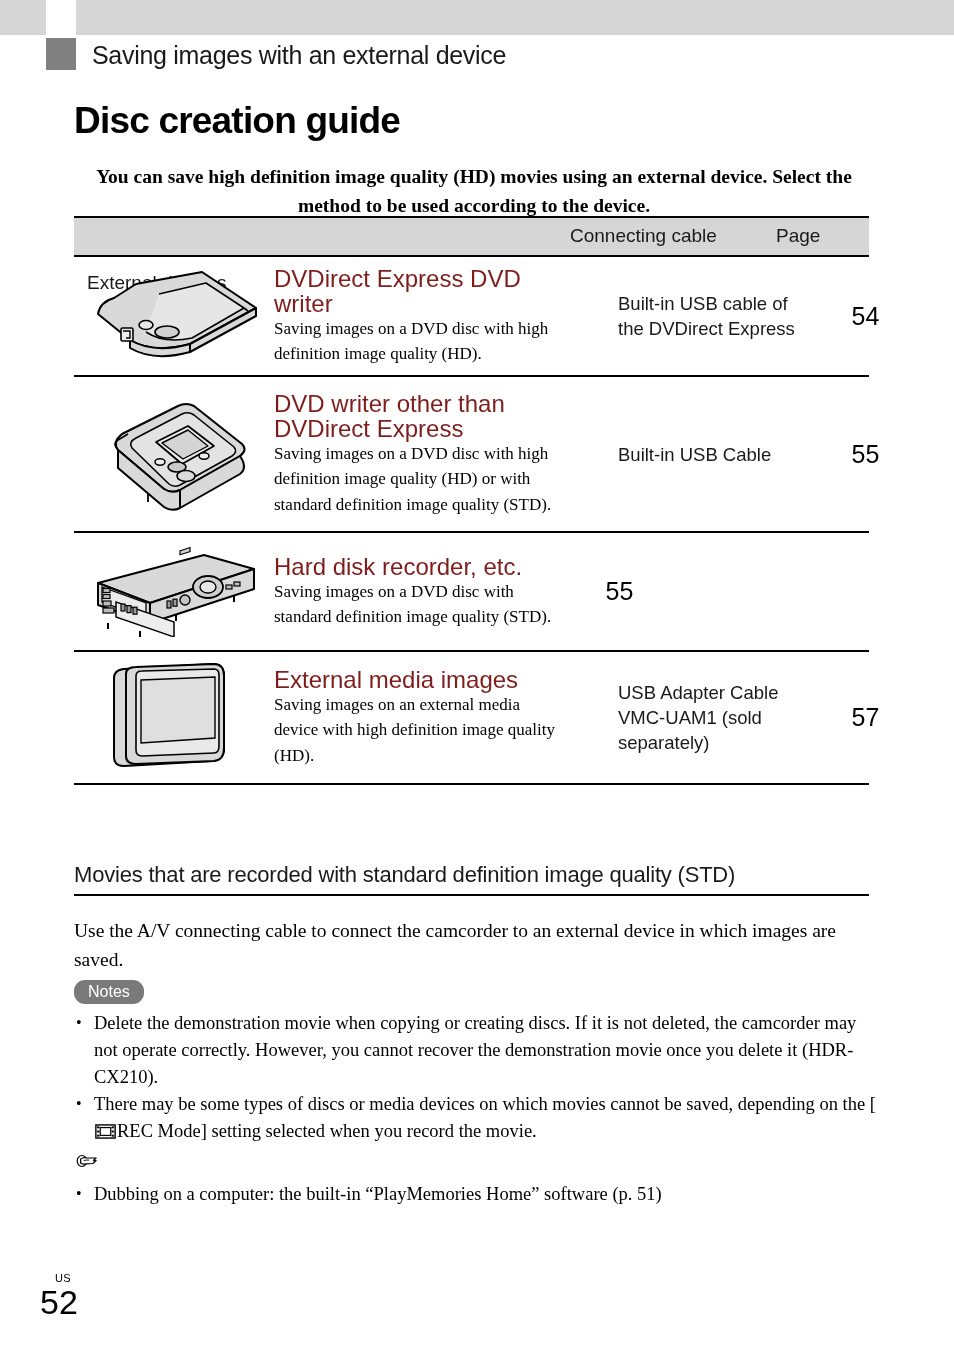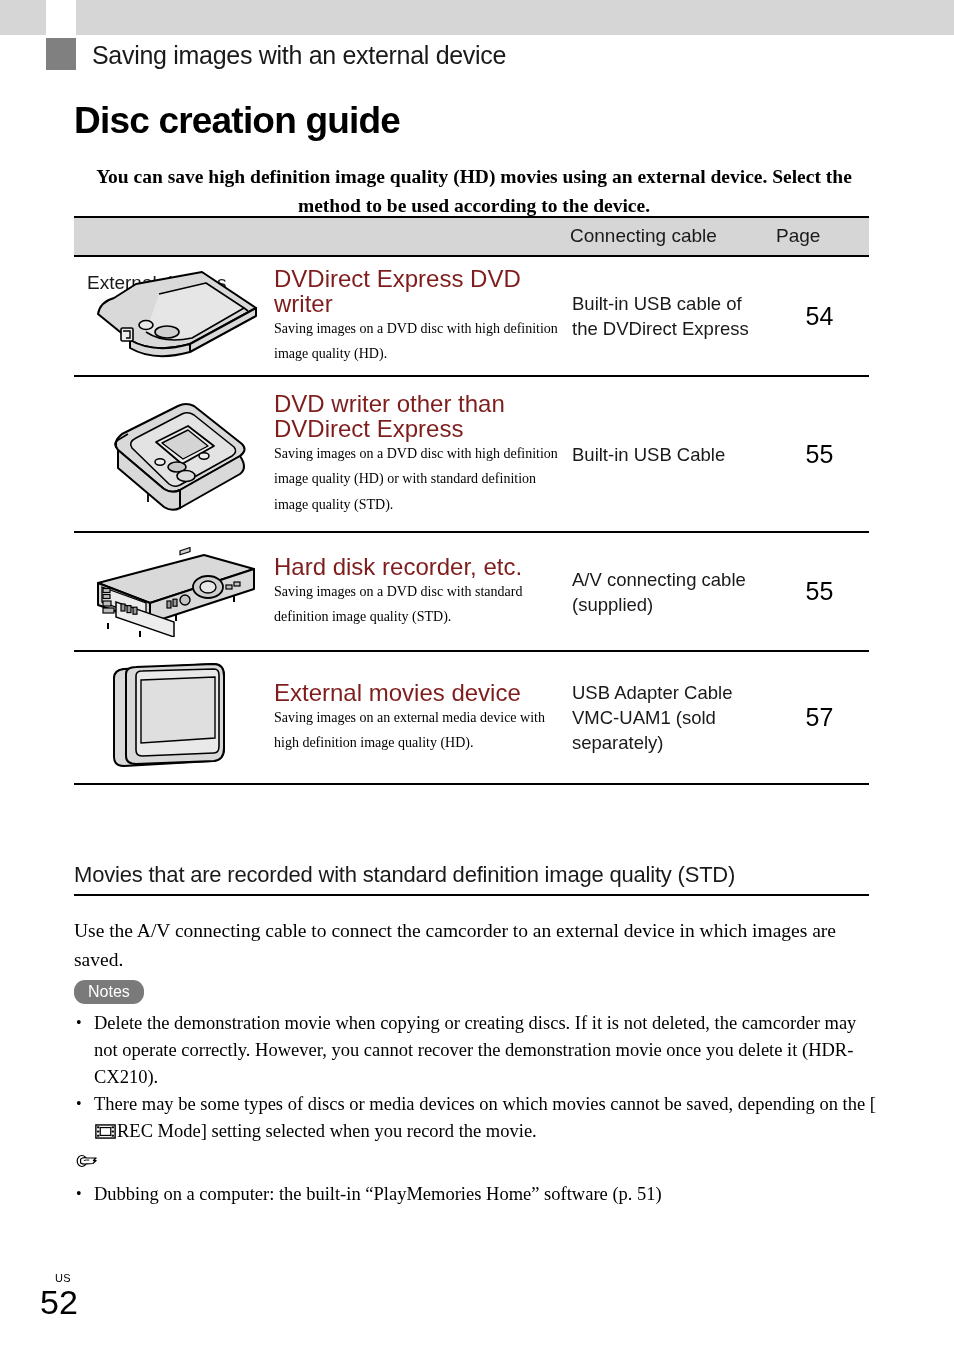--- a/index.html
+++ b/index.html
@@ -115,38 +115,39 @@
     flex: none;
     padding-right: 6px;
   }
   .cell-cable {
     width: 200px;
     flex: none;
     font-family: "Liberation Sans", sans-serif;
     font-size: 18.5px;
     line-height: 25px;
     color: #1a1a1a;
+    margin-left: 46px;
   }
   .cell-page {
     width: 95px;
     flex: none;
     text-align: center;
     font-family: "Liberation Sans", sans-serif;
     font-size: 25px;
     color: #000;
   }
   .desc-title {
     font-family: "Liberation Sans", sans-serif;
     font-size: 24px;
     line-height: 25px;
     color: #7f1d1d;
   }
   .desc-body {
     font-family: "Liberation Serif", serif;
-    font-size: 14px;
+    font-size: 17px;
     line-height: 25.5px;
     color: #000;
   }
 
   .row-1 { height: 118px; }
   .row-2 { height: 154px; }
   .row-3 { height: 117px; }
   .row-4 { height: 131px; }
 
   
@@ -358,38 +359,37 @@
           <rect x="150" y="35" width="6" height="4"></rect>
         </g>
         <path d="M24 76 L24 82 M56 84 L56 90" stroke="#000" stroke-width="2"></path>
         <path d="M150 49 L150 55 M92 68 L92 74" stroke="#000" stroke-width="2"></path>
       </svg>
     </div>
     <div class="cell-desc">
       <div class="desc-title">Hard disk recorder, etc.</div>
       <div class="desc-body">Saving images on a DVD disc with standard definition image quality (STD).</div>
     </div>
-    <div class="cell-cable">A/V connecting cable (supplied)</div>
     <div class="cell-page">55</div>
   </div>
 
   <div class="row row-4">
     <div class="cell-icon">
       <svg width="180" height="115" viewBox="0 0 180 115">
         <g fill="#d9d9d9" stroke="#000" stroke-width="2" stroke-linejoin="round">
           <path d="M30 18 Q30 10 40 9 L128 4 Q140 4 140 16 L140 88 Q140 100 128 101 L40 106 Q30 106 30 97 Z"></path>
           <path d="M42 14 Q42 7 52 7 L130 4 Q140 4 140 16 L140 88 Q140 100 130 101 L52 104 Q42 104 42 96 Z"></path>
         </g>
         <path d="M52 16 Q52 11 58 11 L130 9 Q135 9 135 15 L135 86 Q135 93 130 93 L58 96 Q52 96 52 90 Z" fill="#e9e9e9" stroke="#000" stroke-width="1.6" stroke-linejoin="round"></path>
         <path d="M57 20 L131 17 L131 78 L57 83 Z" fill="#dfdfdf" stroke="#000" stroke-width="1.4"></path>
         <path d="M30 18 Q30 10 40 9 L44 9" fill="none" stroke="#000" stroke-width="1.6"></path>
       </svg>
     </div>
     <div class="cell-desc">
-      <div class="desc-title">External movies device</div>
+      <div class="desc-title">External media images</div>
       <div class="desc-body">Saving images on an external media device with high definition image quality (HD).</div>
     </div>
     <div class="cell-cable">USB Adapter Cable VMC-UAM1 (sold separately)</div>
     <div class="cell-page">57</div>
   </div>
 
 </div>
 
 <div class="subsection">
   <div class="subsection-title">Movies that are recorded with standard definition image quality (STD)</div>

